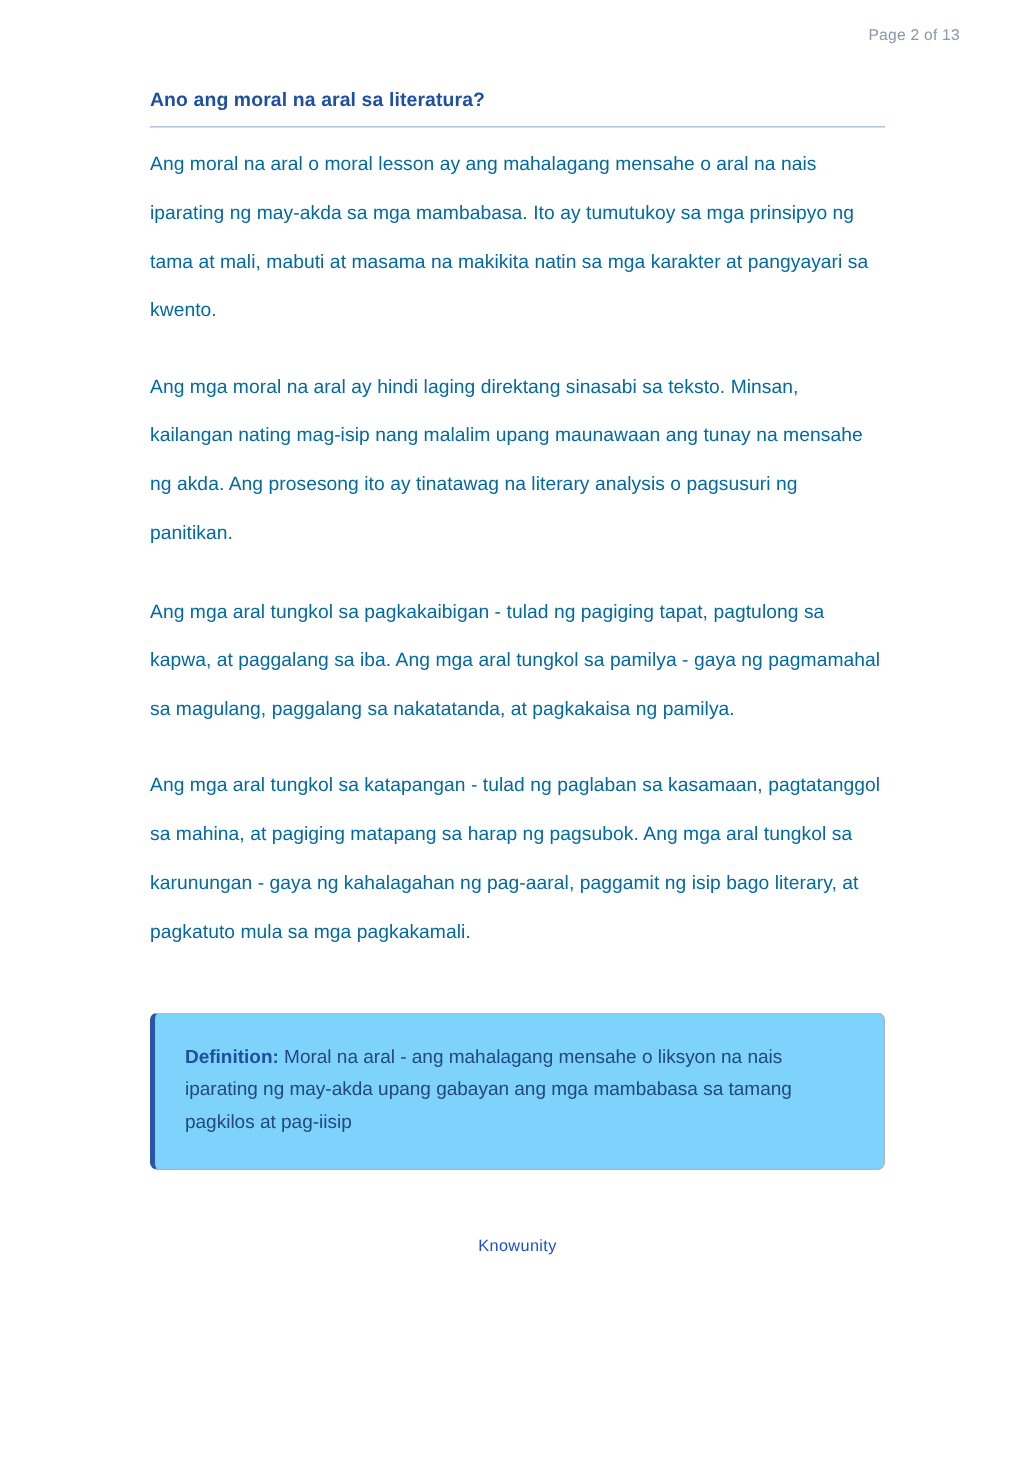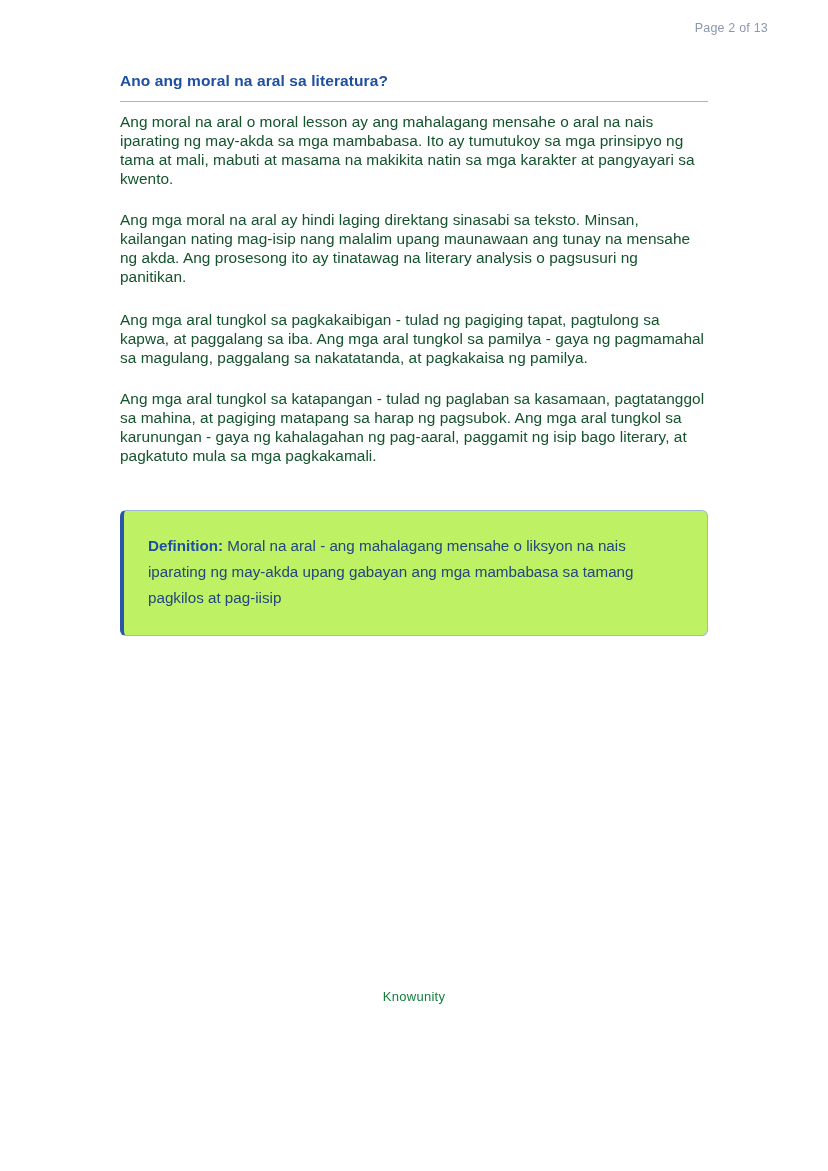--- a/index.html
+++ b/index.html
@@ -41,33 +41,33 @@
     font-size: 15.5px;
     font-weight: bold;
     color: #1f4fa0;
     margin: 0 0 10px 0;
     padding: 0 0 11px 0;
     border-bottom: 1px solid #9fb6d8;
     letter-spacing: 0.1px;
   }
   p.para {
     font-size: 15.4px;
-    line-height: 19px;
-    color: #14532d;
+    line-height: 39px;
+    color: #0369a1;
     margin: 0 0 22px 0;
     letter-spacing: 0.05px;
   }
   p.para.last { margin-bottom: 0; }
   .heading-two-wrap { margin-top: 24px; }
   .definition-box {
     margin-top: 45px;
     border: 1px solid #9fb6d8;
     border-left: 4px solid #2b55a8;
     border-radius: 6px;
-    background: #bef264;
+    background: #7dd3fc;
     padding: 22px 24px 24px 24px;
     box-sizing: border-box;
     width: 588px;
   }
   .definition-box p {
     margin: 0;
     font-size: 15.2px;
     line-height: 26px;
     color: #23477e;
   }
@@ -75,21 +75,21 @@
     font-weight: bold;
     color: #1f4fa0;
   }
   .footer {
     position: absolute;
     left: 0;
     right: 0;
     bottom: 20px;
     text-align: center;
     font-size: 13px;
-    color: #15803d;
+    color: #1d4ed8;
     letter-spacing: 0.3px;
   }
 </style>
 </head>
 <body>
 
 <div class="page">
 
   <div class="page-number">Page 2 of 13</div>
 

